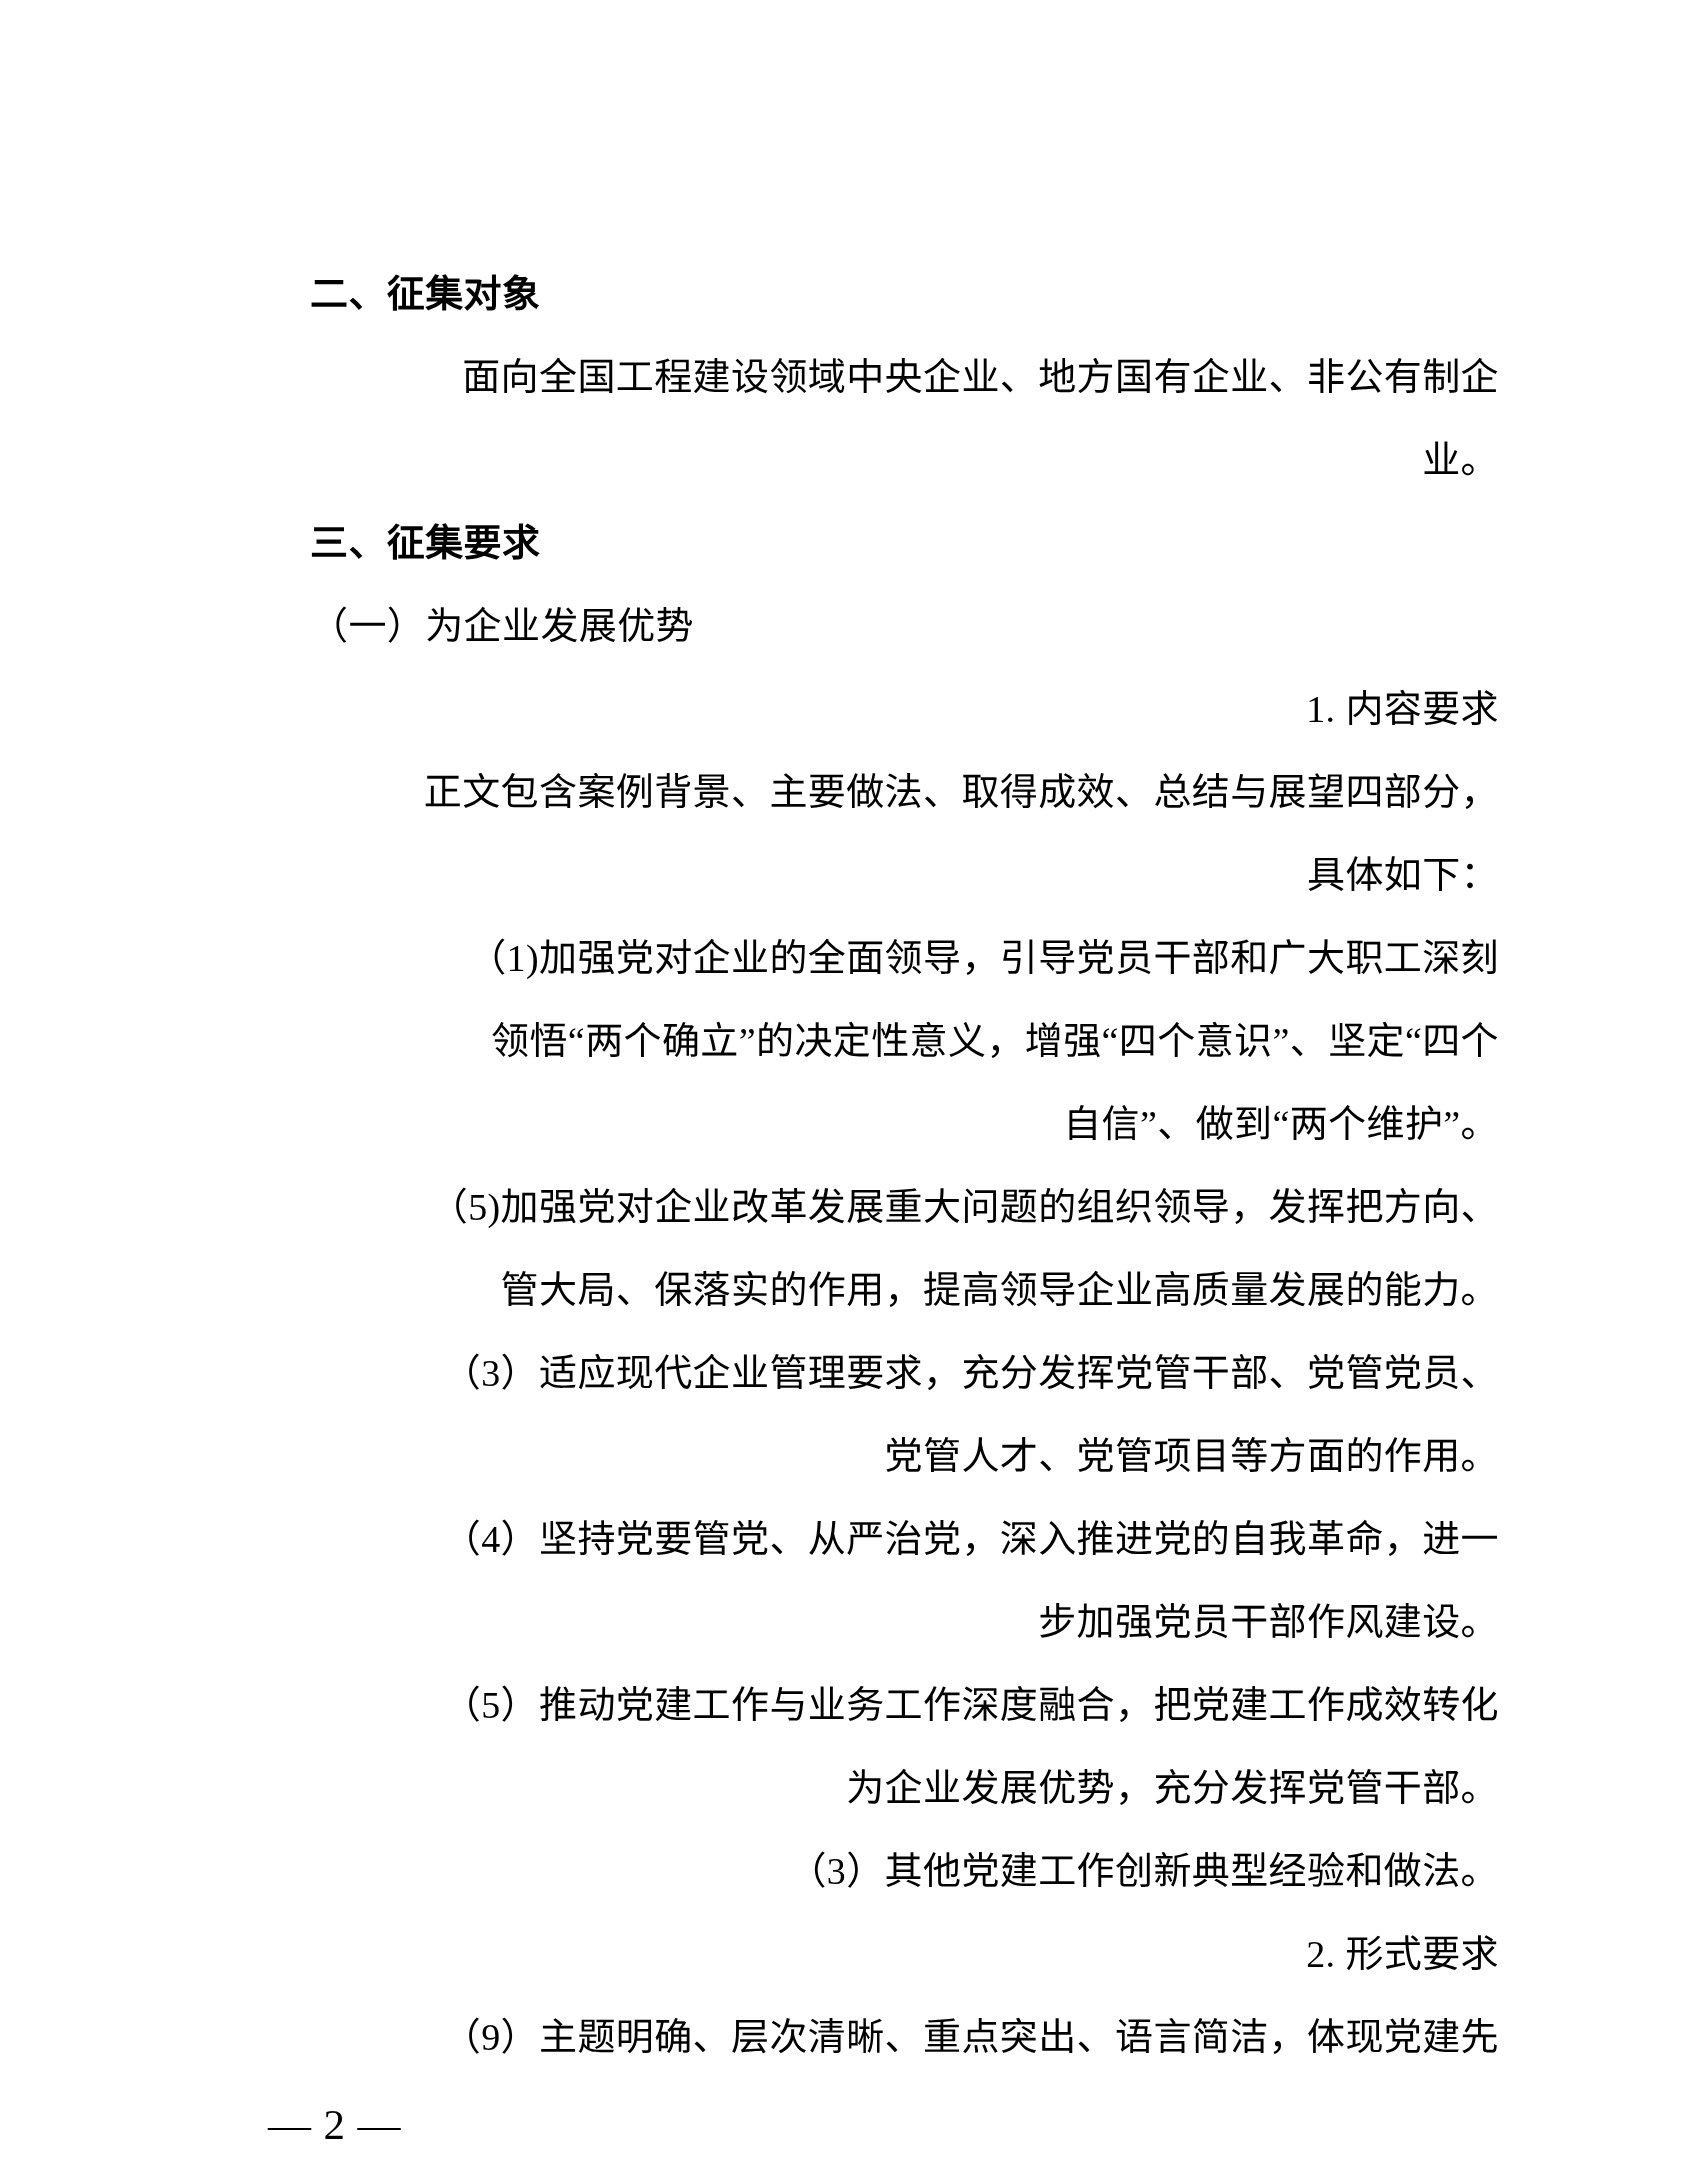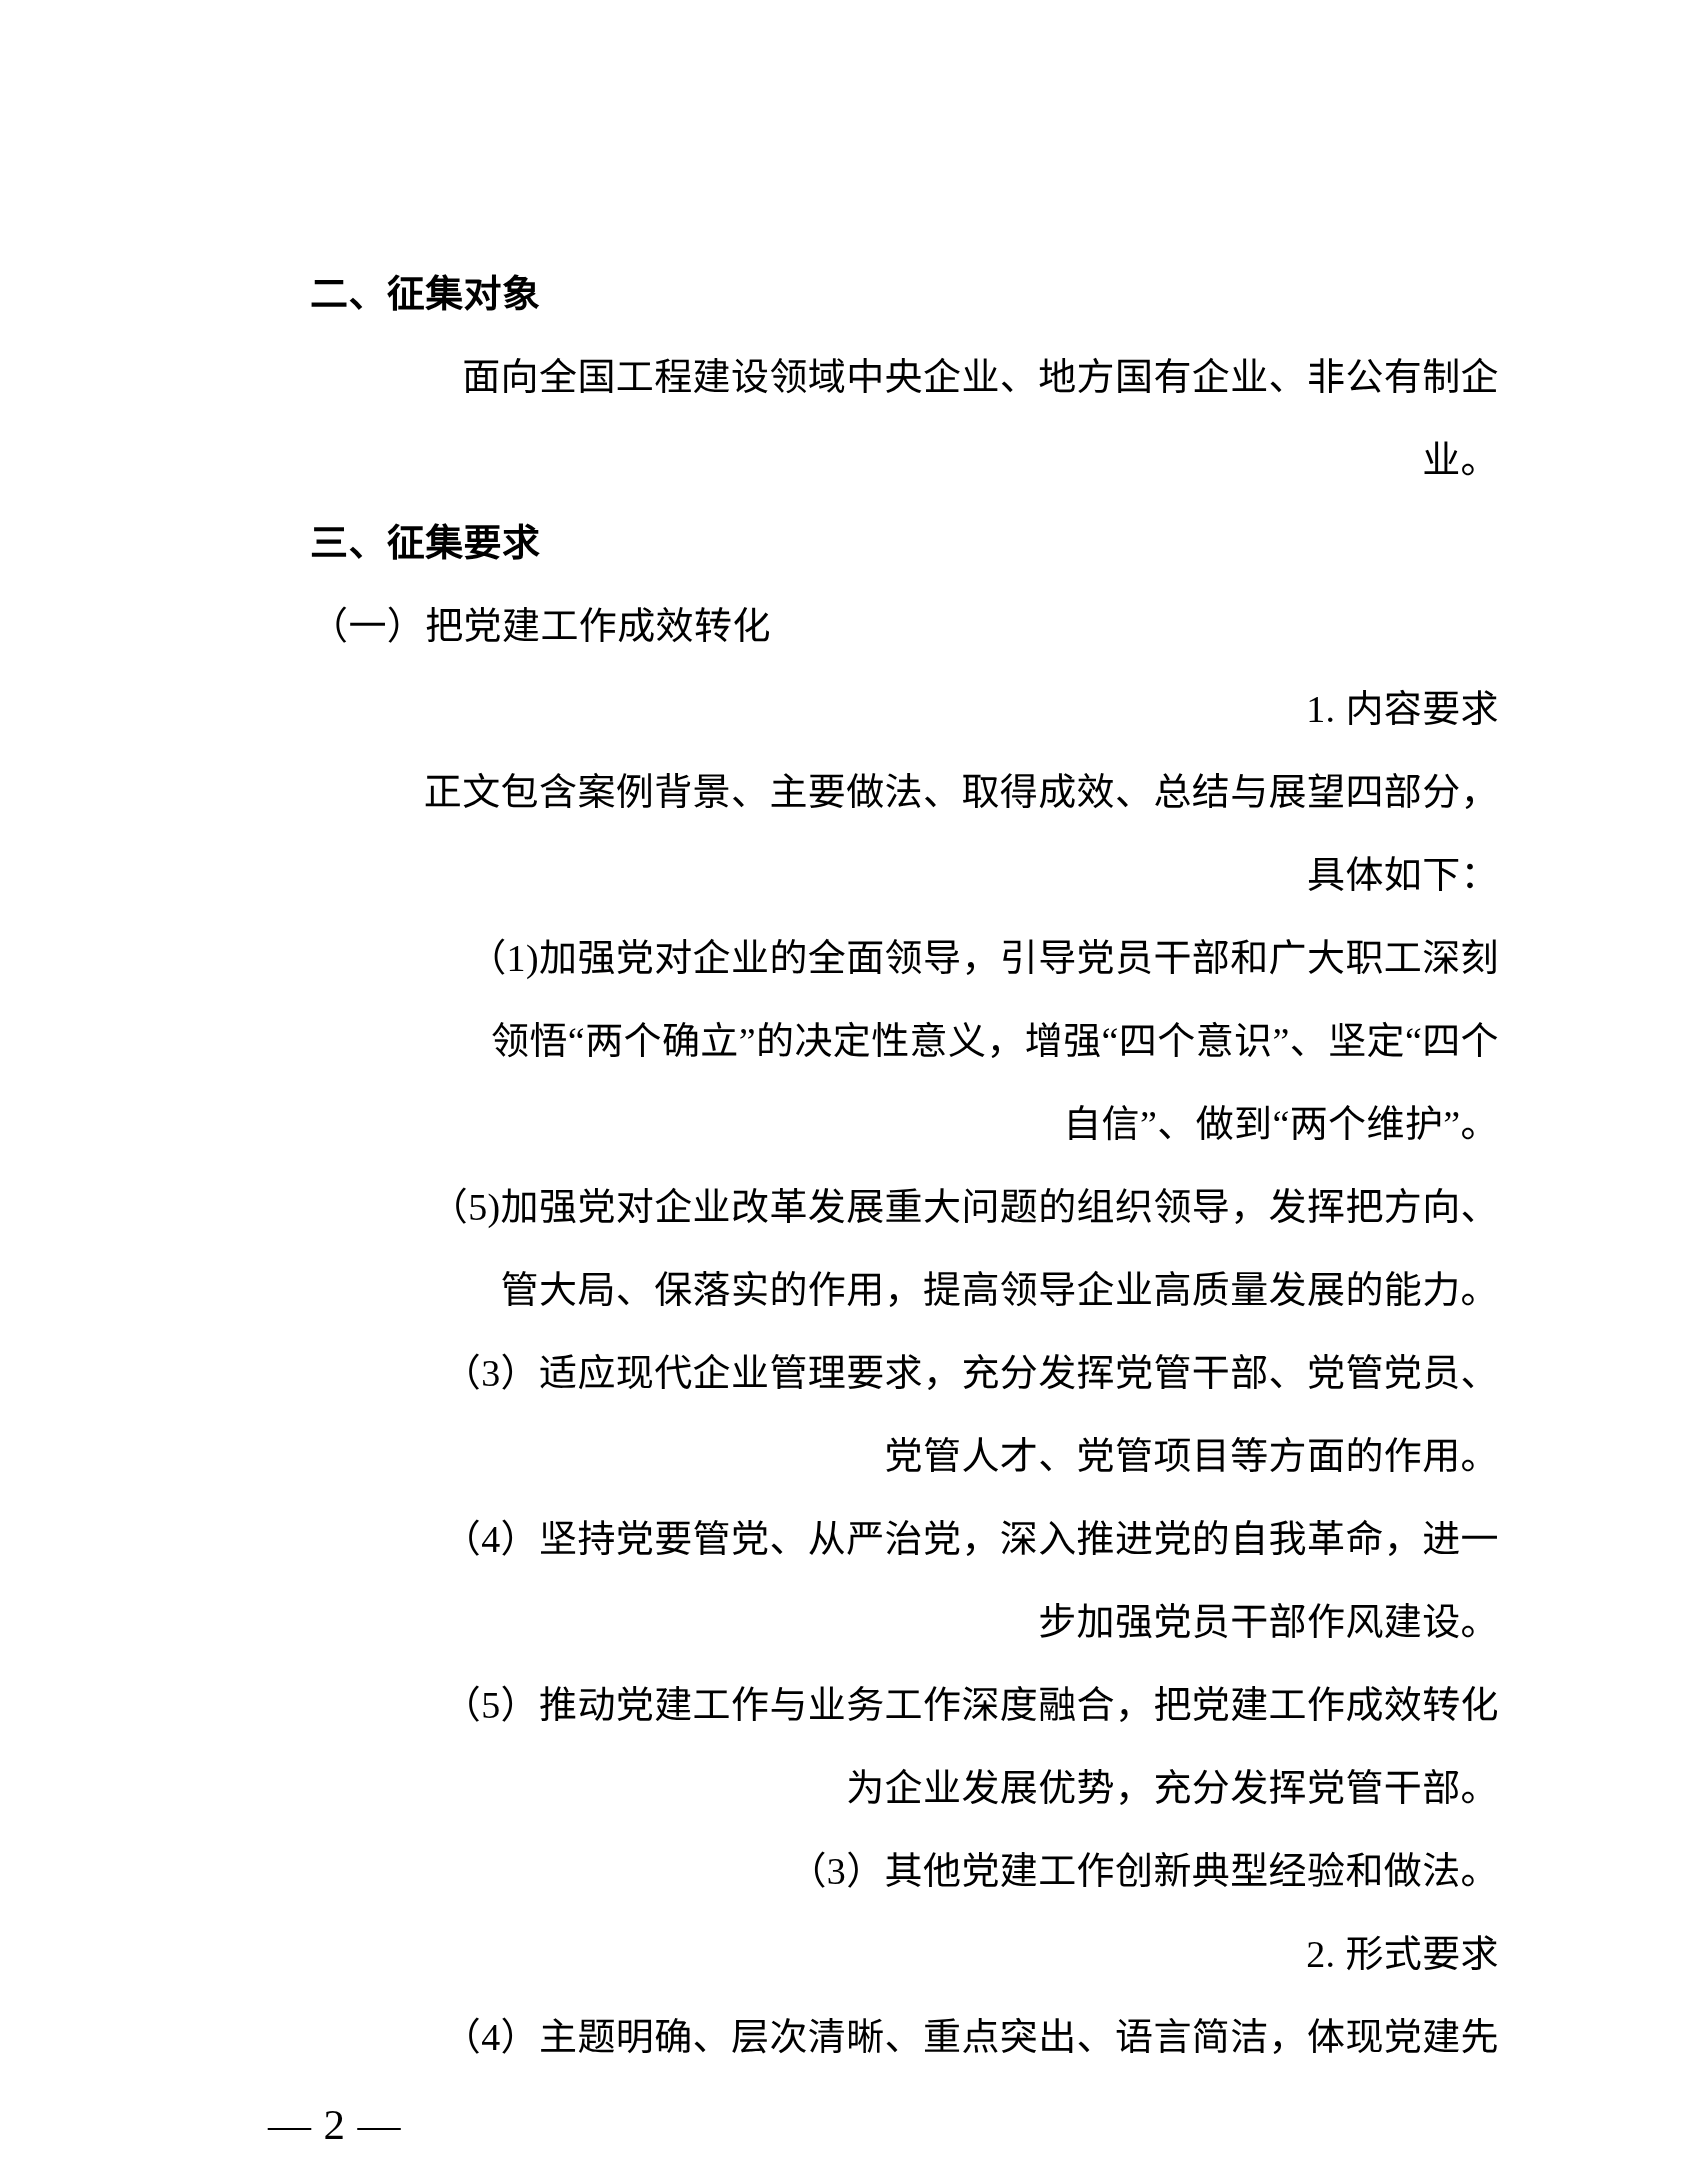--- a/index.html
+++ b/index.html
@@ -64,34 +64,34 @@
 </style>
 </head>
 <body>
 
 <div class="page">
   <main class="content">
       <div class="line style-heading indent">二、征集对象</div>
       <div class="line style-body indent">面向全国工程建设领域中央企业、地方国有企业、非公有制企</div>
       <div class="line style-body">业。</div>
       <div class="line style-heading indent">三、征集要求</div>
-      <div class="line style-kai indent">（一）把党建工作成效转化</div>
+      <div class="line style-kai indent">（一）为企业发展优势</div>
       <div class="line style-body indent">1. 内容要求</div>
       <div class="line style-body indent">正文包含案例背景、主要做法、取得成效、总结与展望四部分，</div>
       <div class="line style-body">具体如下：</div>
       <div class="line style-body indent">（1)加强党对企业的全面领导，引导党员干部和广大职工深刻</div>
       <div class="line style-body">领悟“两个确立”的决定性意义，增强“四个意识”、坚定“四个</div>
       <div class="line style-body">自信”、做到“两个维护”。</div>
       <div class="line style-body indent">（5)加强党对企业改革发展重大问题的组织领导，发挥把方向、</div>
       <div class="line style-body">管大局、保落实的作用，提高领导企业高质量发展的能力。</div>
       <div class="line style-body indent">（3）适应现代企业管理要求，充分发挥党管干部、党管党员、</div>
       <div class="line style-body">党管人才、党管项目等方面的作用。</div>
       <div class="line style-body indent">（4）坚持党要管党、从严治党，深入推进党的自我革命，进一</div>
       <div class="line style-body">步加强党员干部作风建设。</div>
       <div class="line style-body indent">（5）推动党建工作与业务工作深度融合，把党建工作成效转化</div>
       <div class="line style-body">为企业发展优势，充分发挥党管干部。</div>
       <div class="line style-body indent">（3）其他党建工作创新典型经验和做法。</div>
       <div class="line style-body indent">2. 形式要求</div>
-      <div class="line style-body indent">（4）主题明确、层次清晰、重点突出、语言简洁，体现党建先</div>
+      <div class="line style-body indent">（9）主题明确、层次清晰、重点突出、语言简洁，体现党建先</div>
     </main>
   <footer class="page-number">— 2 —</footer>
 </div>
 
 
 </body></html>

